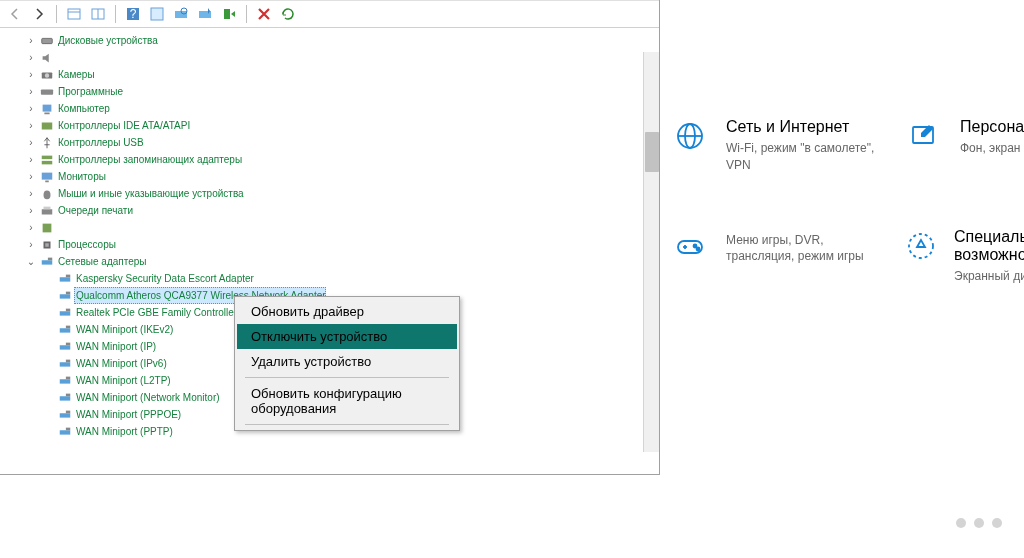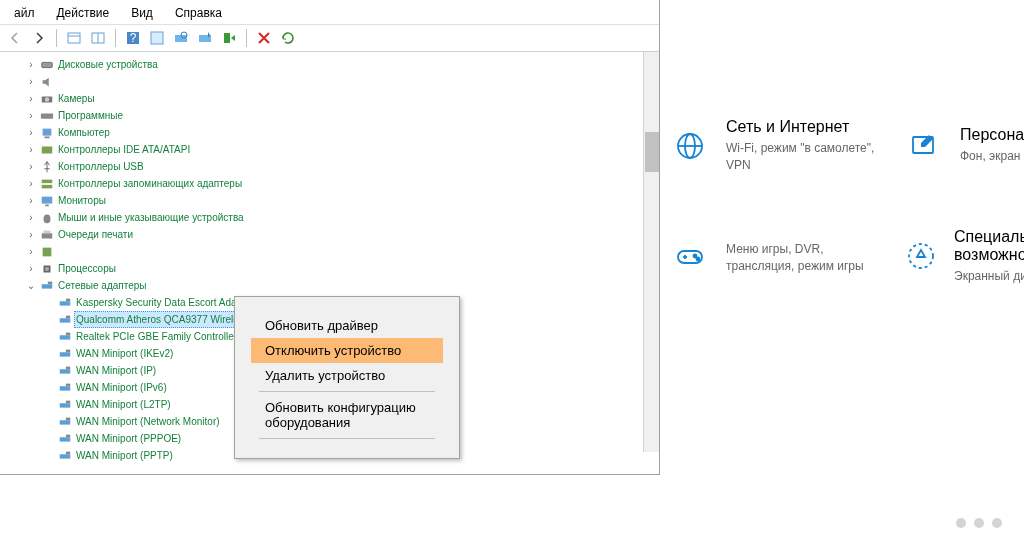--- a/index.html
+++ b/index.html
@@ -20,50 +20,44 @@
     .node .expander { width: 14px; text-align: center; color: #666; font-size: 10px; cursor: pointer; }
     .node .dicon { width: 18px; height: 16px; display: flex; align-items: center; justify-content: center; }
     .node .dicon svg { width: 14px; height: 14px; }
     .node .lbl { padding-left: 2px; font-size: 10px; color: #15803d; }
     .node.selected .lbl { background: #cce8ff; outline: 1px dotted #3399ff; outline-offset: -1px; }
     .node.d1 { padding-left: 22px; }
     .node.d2 { padding-left: 40px; }
 
     .statusbar { border-top: 1px solid #d0d0d0; padding: 4px 6px; font-size: 12px; height: 22px; color: #000; }
 
-    .ctxmenu { position: absolute; left: 234px; top: 296px; width: 226px; background: #f0f0f0; border: 1px solid #a0a0a0; box-shadow: 2px 2px 4px rgba(0,0,0,0.25); z-index: 100; padding: 16px; }
+    .ctxmenu { position: absolute; left: 234px; top: 296px; width: 226px; background: #f0f0f0; border: 1px solid #a0a0a0; box-shadow: 2px 2px 4px rgba(0,0,0,0.25); z-index: 100; padding: 2px; }
     .ctxitem { padding: 5px 14px; font-size: 13px; cursor: default; }
-    .ctxitem:hover, .ctxitem.hl { background: #fdba74; }
+    .ctxitem:hover, .ctxitem.hl { background: #0f766e; }
     .ctxsep { height: 1px; background: #c0c0c0; margin: 3px 8px; }
 
     .settings-tiles { position: absolute; left: 672px; top: 118px; display: grid; grid-template-columns: 234px auto; row-gap: 54px; }
-    .tile { display: flex; gap: 18px; align-items: center; }
+    .tile { display: flex; gap: 18px; align-items: flex-start; }
     .tile .ticon { width: 36px; height: 36px; display: flex; align-items: center; justify-content: center; }
     .tile .ticon svg { width: 30px; height: 30px; stroke: #1583d6; fill: none; stroke-width: 1.8; }
     .tile .tlabel { font-size: 16px; color: #000; }
     .tile .tsub { font-size: 12px; color: #666; margin-top: 4px; max-width: 150px; line-height: 1.4; }
 
     .scroll-bar { position: absolute; right: 358px; left: auto; top: 56px; width: 16px; height: 415px; background: #f0f0f0; border-left: 1px solid #d4d4d4; }
     .devmgr-window .scroll-bar { position: absolute; right: 0; top: 52px; height: 400px; }
     .scroll-thumb { position: absolute; left: 1px; width: 14px; top: 80px; height: 40px; background: #c2c2c2; border-radius: 1px; }
 
     .bg-dots { position: absolute; right: 22px; bottom: 30px; display: flex; gap: 8px; }
     .bg-dots .dot { width: 10px; height: 10px; background: #d4d4d4; border-radius: 50%; }
   </style>
 </head>
 <body>
 
 <div class="devmgr-window">
 
-  <div class="menubar">
-    <div class="mitem">айл</div>
-    <div class="mitem">Действие</div>
-    <div class="mitem">Вид</div>
-    <div class="mitem">Справка</div>
-  </div>
 
   <div class="toolbar">
     <div class="tbtn">
         <svg viewBox="0 0 16 16">
           <path d="M10 3 5 8l5 5" stroke="#a0a0a0" stroke-width="1.5" fill="none"></path>
         </svg>
       </div>
     <div class="tbtn">
         <svg viewBox="0 0 16 16">
           <path d="M6 3l5 5-5 5" stroke="#404040" stroke-width="1.5" fill="none"></path>

